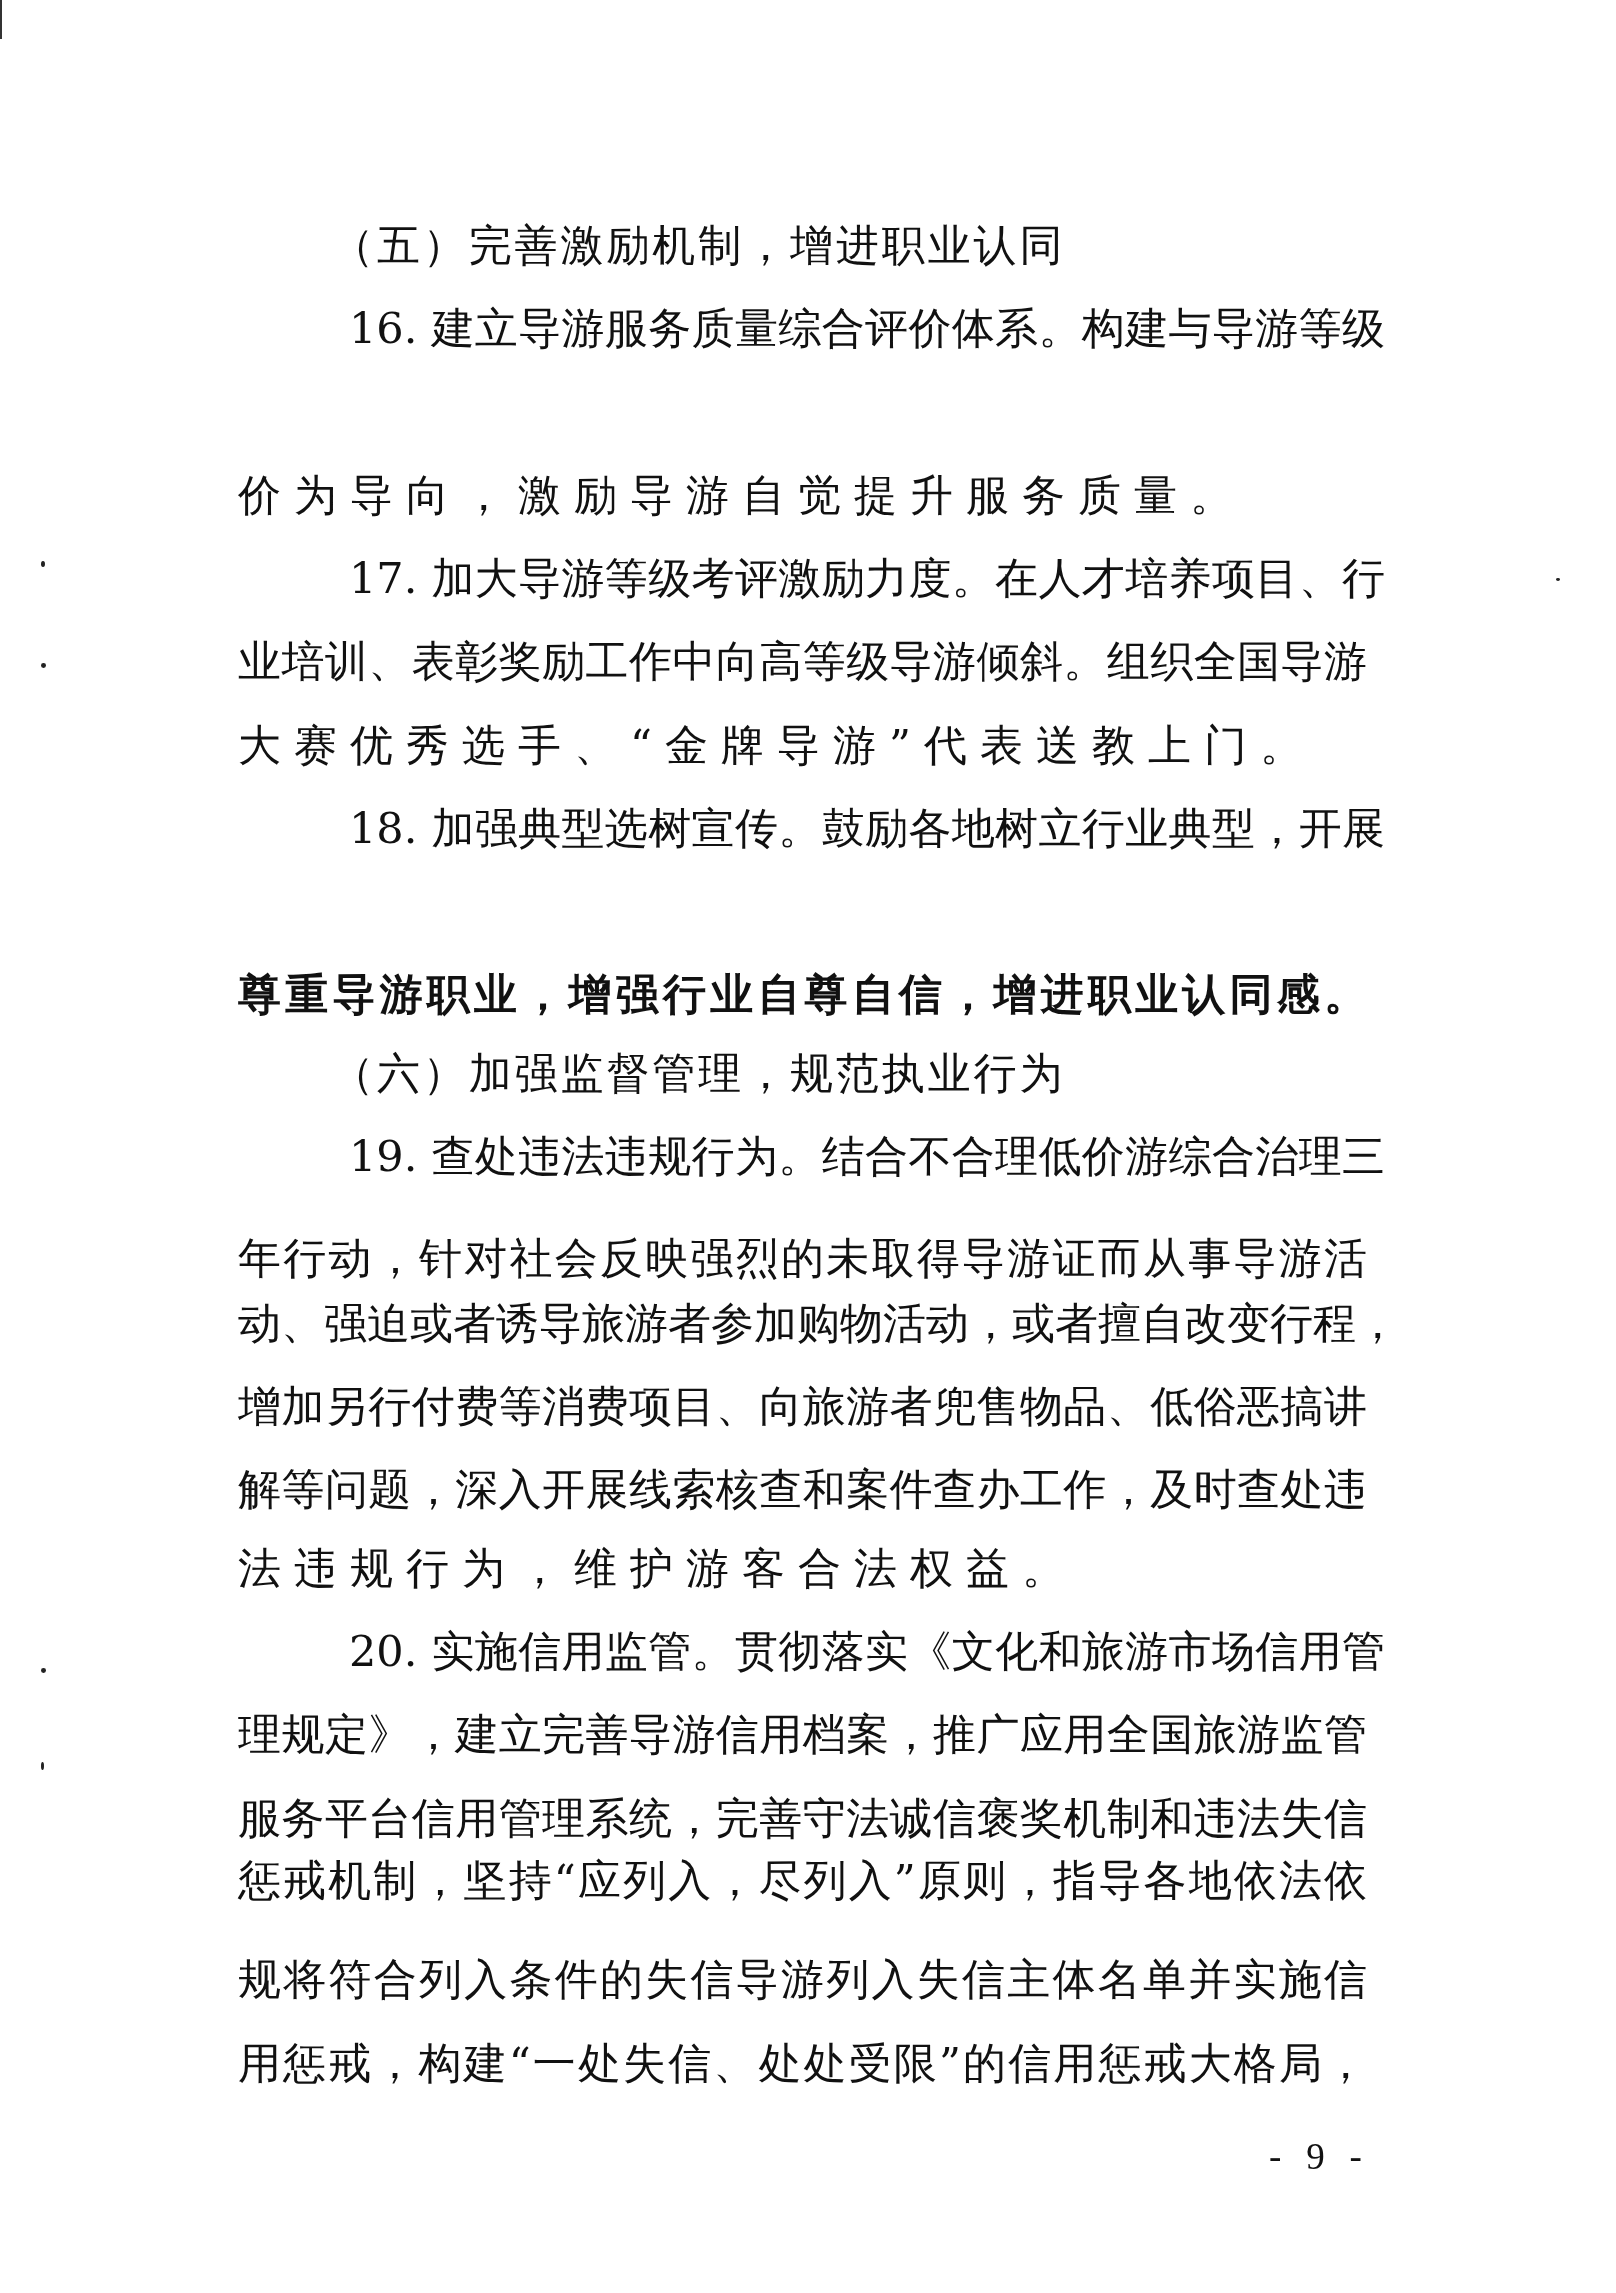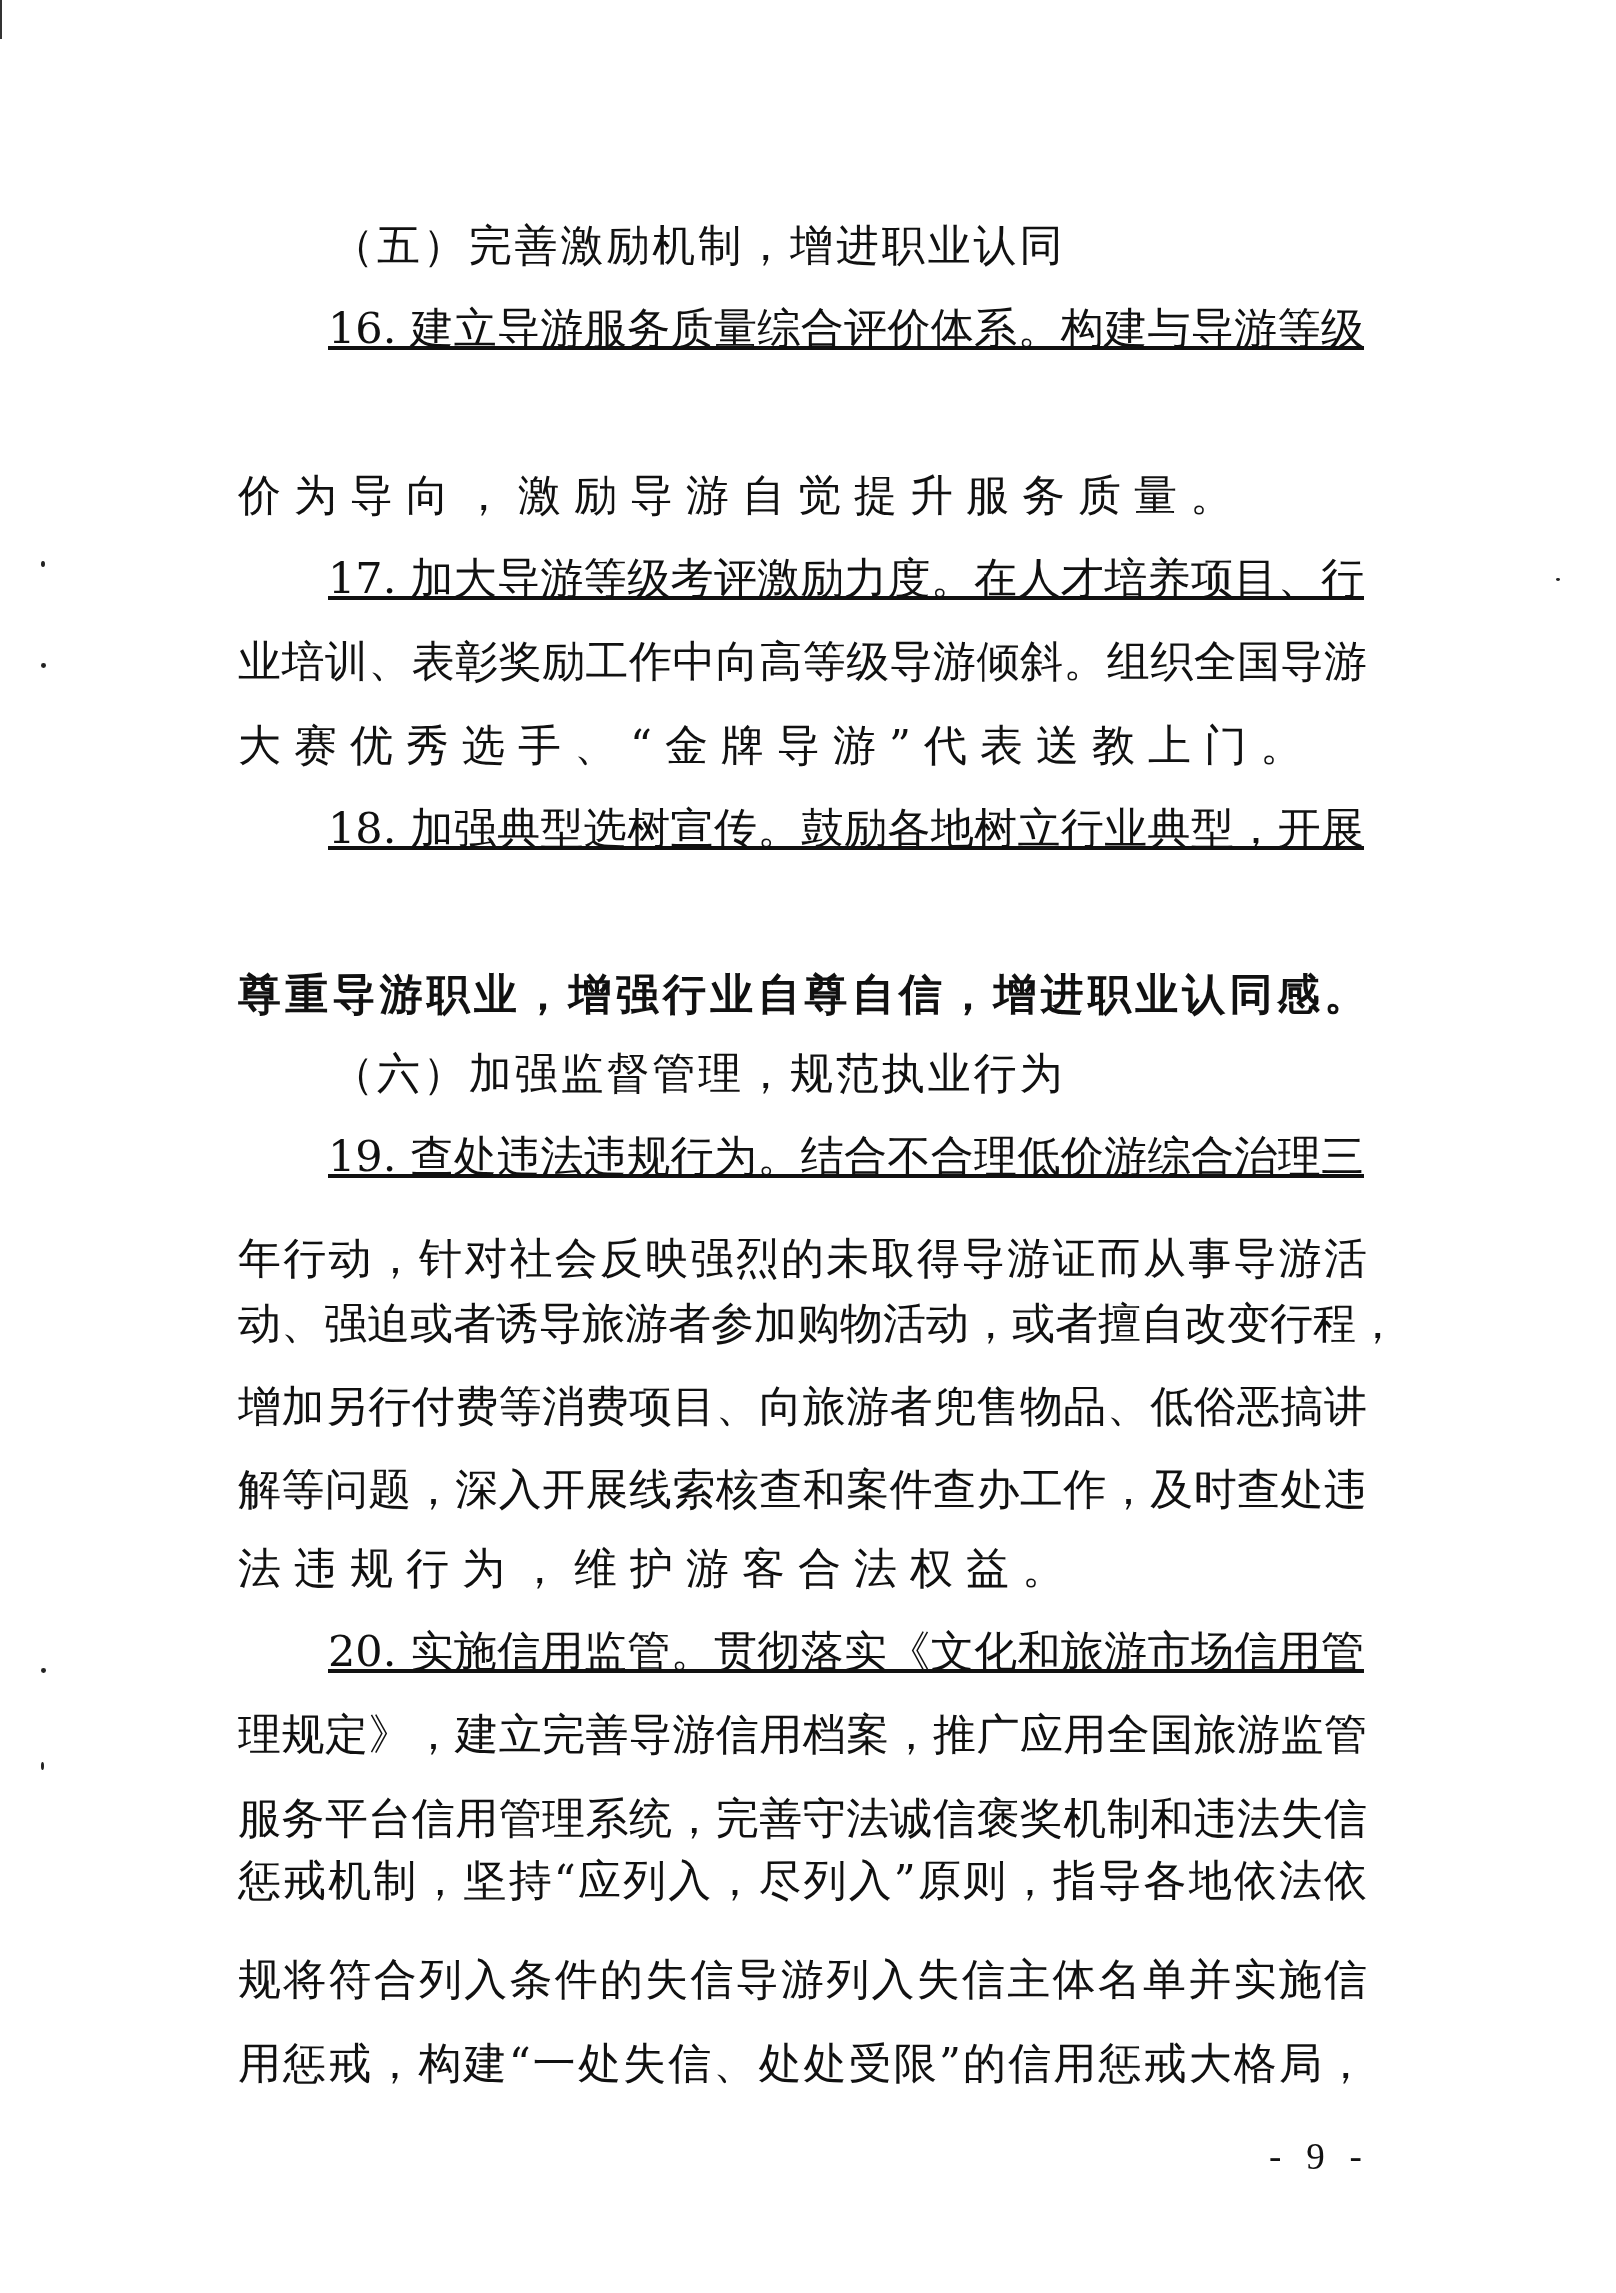--- a/index.html
+++ b/index.html
@@ -2,21 +2,21 @@
 <html><head>
 <meta charset="utf-8">
 <style>
   html, body { margin: 0; padding: 0; background: #ffffff; }
   body { width: 1616px; height: 2294px; position: relative; overflow: hidden;
          font-family: "DejaVu Serif", "Liberation Serif", serif; color: #111; }
   .page { position: absolute; left: 0; top: 0; width: 1616px; height: 2294px; background: #fff; }
   .line { position: absolute; left: 238px; width: 1129px; height: 59px; line-height: 59px;
           font-size: 43px; white-space: nowrap; text-align: justify; text-align-last: justify;
           letter-spacing: 0; }
-  .line.indent { left: 328px; width: 1036px; text-decoration: underline; }
+  .line.indent { left: 349px; width: 1036px; }
   .line.heading { left: 331px; width: auto; text-align: left; text-align-last: auto; letter-spacing: 2.9px; }
   .line.last { text-align: center; text-align-last: auto; width: auto; letter-spacing: 13px; }
   .page-number { position: absolute; left: 1269px; top: 2135px; font-size: 37px;
                  font-family: "Liberation Serif", serif; letter-spacing: 7.8px; }
   .mark { position: absolute; background: #222; border-radius: 50%; }
   .edge-line { position: absolute; background: #333; width: 2px; }
 </style>
 </head>
 <body>
 

